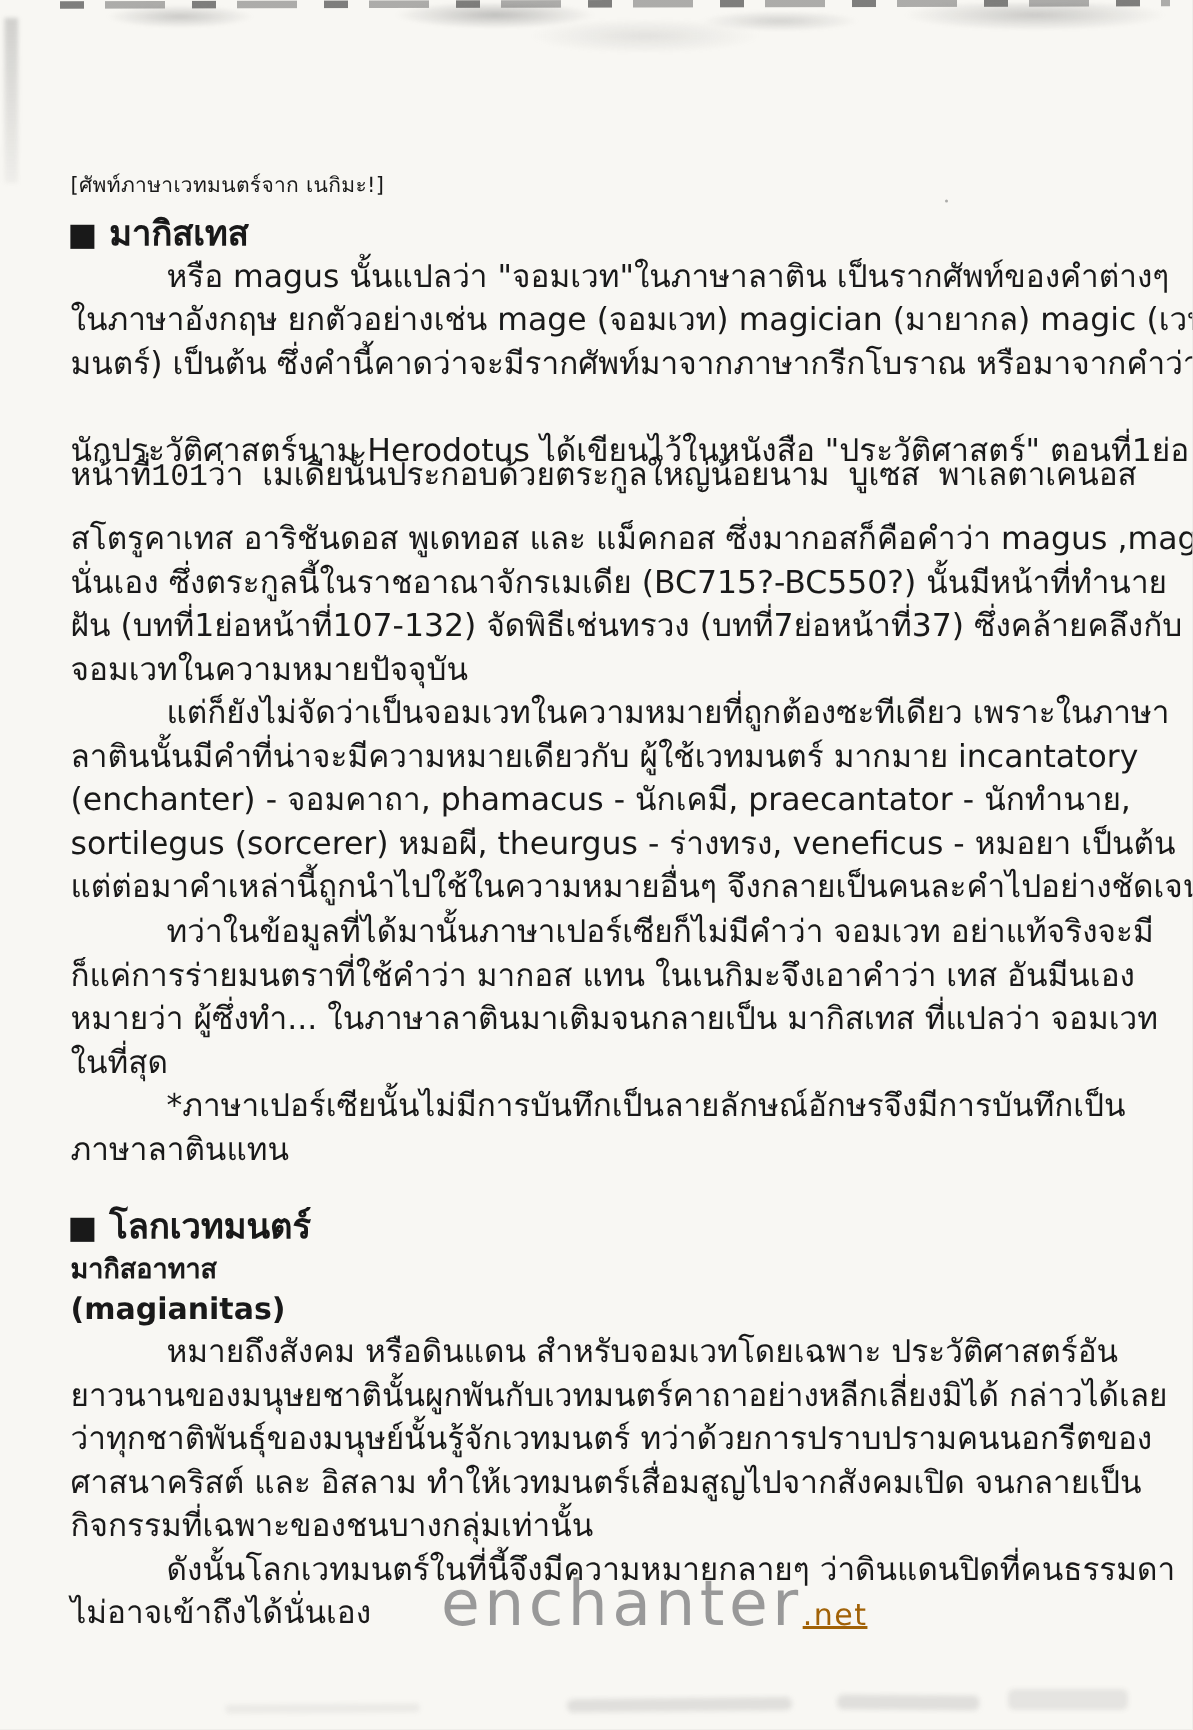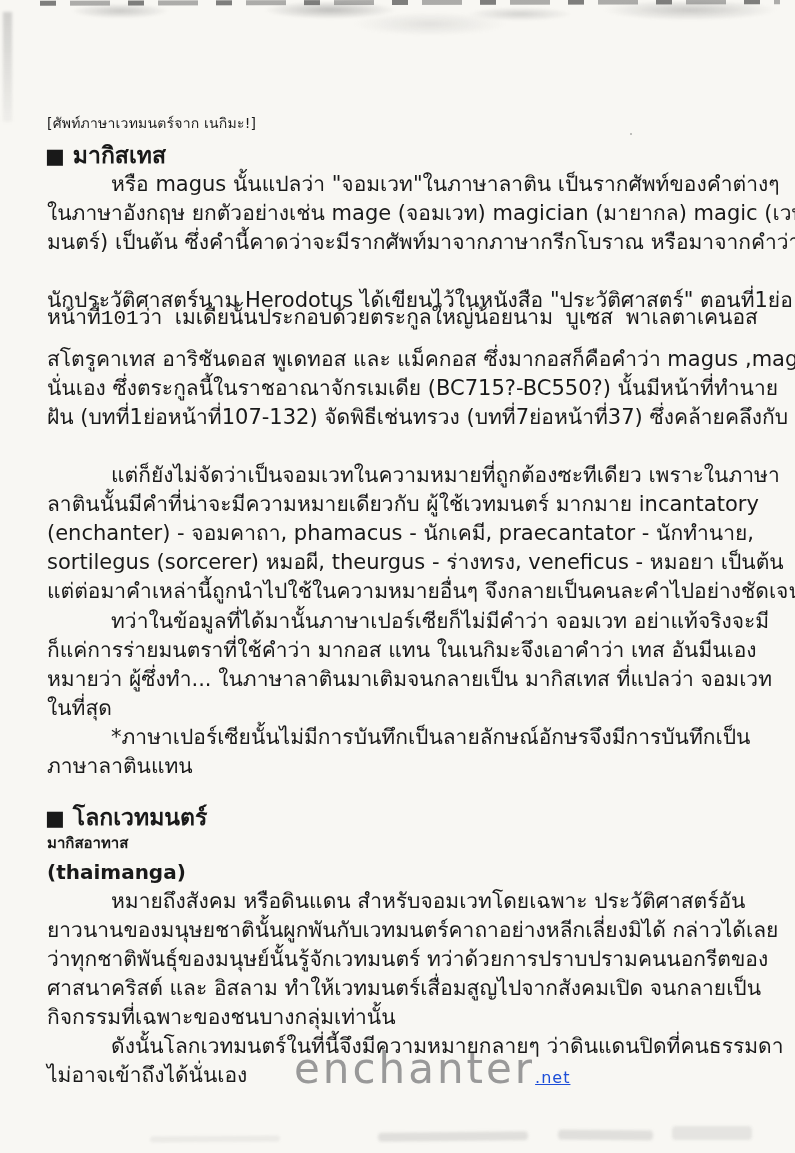--- a/index.html
+++ b/index.html
@@ -55,38 +55,38 @@
     display:flex;align-items:center;gap:8px;
   }
   .heading .bullet{
     font-size:21px;line-height:1;transform:translateY(1px);
     font-weight:400;
   }
   .h1{top:137px;}
   .h2{top:799px;}
   .subhead{
     position:absolute;left:47px;
-    font-size:15px;font-weight:700;white-space:nowrap;
+    font-size:18px;font-weight:700;white-space:nowrap;
   }
   .sub1{top:831px;}
   .sub2{top:860px;font-size:20px;}
   .lines-layer{position:absolute;inset:0;z-index:2;}
   .line{
     position:absolute;left:47px;width:716px;
     font-size:21px;line-height:27px;white-space:nowrap;
   }
   .line.indent{padding-left:64px;}
   
   .watermark{
     position:absolute;left:294px;top:1044px;z-index:1;
     font-size:42px;line-height:1.2;letter-spacing:3px;
     color:#999;white-space:nowrap;
   }
   .watermark .suffix{
-    font-size:16px;letter-spacing:1px;color:#1d4ed8;text-decoration:underline;
+    font-size:20px;letter-spacing:1px;color:#a16207;text-decoration:underline;
   }
 </style>
 </head>
 <body>
 
 <div class="page">
 
   <div class="art-top-line"></div>
   <div class="art-top-mottle"></div>
   <div class="art-left-edge"></div>
@@ -110,39 +110,40 @@
 
   <div class="lines-layer" id="sec1-lines">
       <div class="line indent" style="top: 171px;">หรือ magus นั้นแปลว่า "จอมเวท"ในภาษาลาติน เป็นรากศัพท์ของคำต่างๆ</div>
       <div class="line" style="top: 200.1px;">ในภาษาอังกฤษ ยกตัวอย่างเช่น mage (จอมเวท) magician (มายากล) magic (เวท</div>
       <div class="line" style="top: 229.2px;">มนตร์) เป็นต้น ซึ่งคำนี้คาดว่าจะมีรากศัพท์มาจากภาษากรีกโบราณ หรือมาจากคำว่า</div>
       <div class="line" style="top: 287.4px;">นักประวัติศาสตร์นาม Herodotus ได้เขียนไว้ในหนังสือ "ประวัติศาสตร์" ตอนที่1ย่อ</div>
       <div class="line" style="top: 305px; font-family: Liberation Mono, monospace;">หน้าที่101ว่า เมเดียนั้นประกอบด้วยตระกูลใหญ่น้อยนาม บูเซส พาเลตาเคนอส</div>
       <div class="line" style="top: 345.6px;">สโตรูคาเทส อาริชันดอส พูเดทอส และ แม็คกอส ซึ่งมากอสก็คือคำว่า magus ,mage</div>
       <div class="line" style="top: 374.7px;">นั่นเอง ซึ่งตระกูลนี้ในราชอาณาจักรเมเดีย (BC715?-BC550?) นั้นมีหน้าที่ทำนาย</div>
       <div class="line" style="top: 403.8px;">ฝัน (บทที่1ย่อหน้าที่107-132) จัดพิธีเช่นทรวง (บทที่7ย่อหน้าที่37) ซึ่งคล้ายคลึงกับ</div>
+      <div class="line" style="top: 432.9px;">จอมเวทในความหมายปัจจุบัน</div>
       <div class="line indent" style="top: 462px;">แต่ก็ยังไม่จัดว่าเป็นจอมเวทในความหมายที่ถูกต้องซะทีเดียว เพราะในภาษา</div>
       <div class="line" style="top: 491.1px;">ลาตินนั้นมีคำที่น่าจะมีความหมายเดียวกับ ผู้ใช้เวทมนตร์ มากมาย incantatory</div>
       <div class="line" style="top: 520.2px;">(enchanter) - จอมคาถา, phamacus - นักเคมี, praecantator - นักทำนาย,</div>
       <div class="line" style="top: 549.3px;">sortilegus (sorcerer) หมอผี, theurgus - ร่างทรง, veneficus - หมอยา เป็นต้น</div>
       <div class="line" style="top: 578.4px;">แต่ต่อมาคำเหล่านี้ถูกนำไปใช้ในความหมายอื่นๆ จึงกลายเป็นคนละคำไปอย่างชัดเจน</div>
       <div class="line indent" style="top: 607.5px;">ทว่าในข้อมูลที่ได้มานั้นภาษาเปอร์เซียก็ไม่มีคำว่า จอมเวท อย่าแท้จริงจะมี</div>
       <div class="line" style="top: 636.6px;">ก็แค่การร่ายมนตราที่ใช้คำว่า มากอส แทน ในเนกิมะจึงเอาคำว่า เทส อันมีนเอง</div>
       <div class="line" style="top: 665.7px;">หมายว่า ผู้ซึ่งทำ... ในภาษาลาตินมาเติมจนกลายเป็น มากิสเทส ที่แปลว่า จอมเวท</div>
       <div class="line" style="top: 694.8px;">ในที่สุด</div>
       <div class="line indent" style="top: 723.9px;">*ภาษาเปอร์เซียนั้นไม่มีการบันทึกเป็นลายลักษณ์อักษรจึงมีการบันทึกเป็น</div>
       <div class="line" style="top: 753px;">ภาษาลาตินแทน</div>
     </div>
 
   <div class="heading h2">
     <span class="bullet">■</span>
     <span>โลกเวทมนตร์</span>
   </div>
   <div class="subhead sub1">มากิสอาทาส</div>
-  <div class="subhead sub2">(thaimanga)</div>
+  <div class="subhead sub2">(magianitas)</div>
 
   <div class="lines-layer" id="sec2-lines">
       <div class="line indent" style="top: 888px;">หมายถึงสังคม หรือดินแดน สำหรับจอมเวทโดยเฉพาะ  ประวัติศาสตร์อัน</div>
       <div class="line" style="top: 917px;">ยาวนานของมนุษยชาตินั้นผูกพันกับเวทมนตร์คาถาอย่างหลีกเลี่ยงมิได้ กล่าวได้เลย</div>
       <div class="line" style="top: 946px;">ว่าทุกชาติพันธุ์ของมนุษย์นั้นรู้จักเวทมนตร์ ทว่าด้วยการปราบปรามคนนอกรีตของ</div>
       <div class="line" style="top: 975px;">ศาสนาคริสต์ และ อิสลาม ทำให้เวทมนตร์เสื่อมสูญไปจากสังคมเปิด จนกลายเป็น</div>
       <div class="line" style="top: 1004px;">กิจกรรมที่เฉพาะของชนบางกลุ่มเท่านั้น</div>
       <div class="line indent" style="top: 1033px;">ดังนั้นโลกเวทมนตร์ในที่นี้จึงมีความหมายกลายๆ ว่าดินแดนปิดที่คนธรรมดา</div>
       <div class="line" style="top: 1062px;">ไม่อาจเข้าถึงได้นั่นเอง</div>
     </div>

